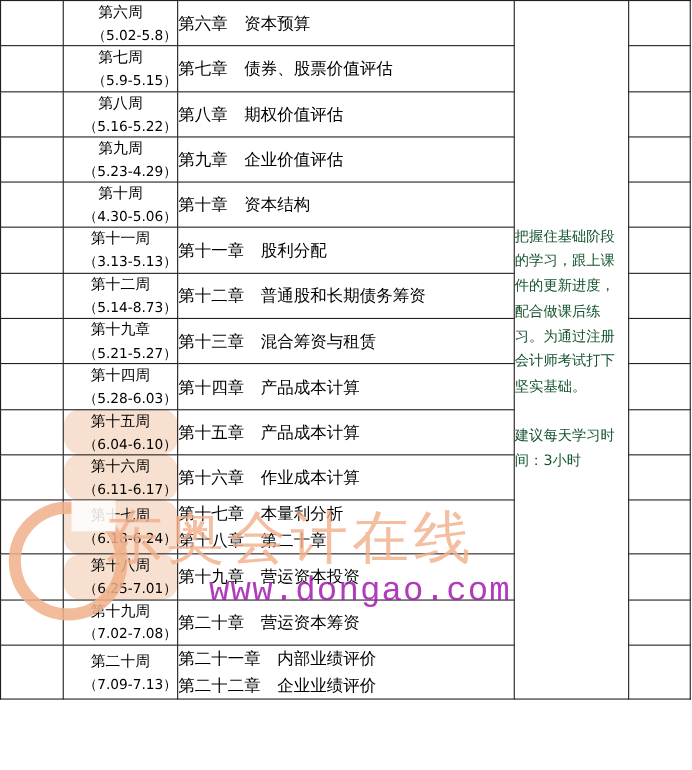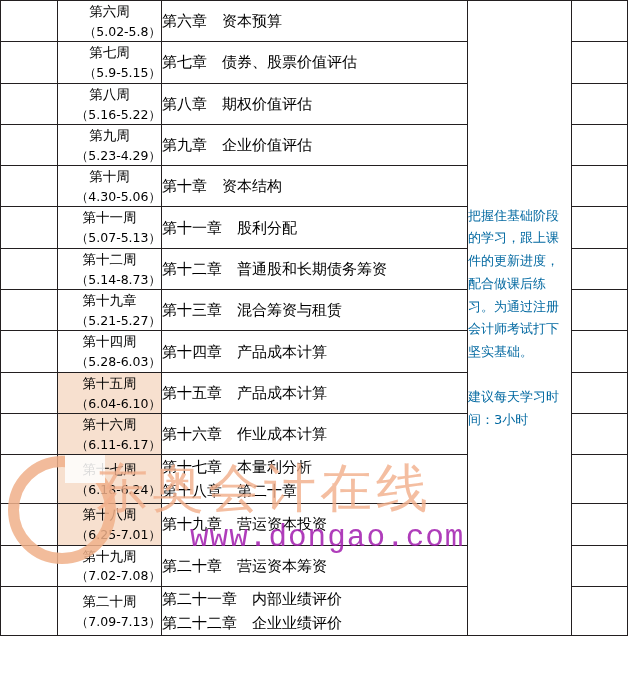--- a/index.html
+++ b/index.html
@@ -103,26 +103,27 @@
     font-size: 15px;
     color: #000;
     padding: 6px 0 6px 10px;
     line-height: 1.6;
     white-space: nowrap;
   }
   .chap-cell .ch-line { display: block; }
 
   .highlight-row .week-cell {
     background: #f7e0cf;
+    border-radius: 15px;
   }
 
   .note-cell {
     font-size: 13px;
     line-height: 1.75;
-    color: #0369a1;
+    color: #14532d;
     padding: 2px 6px 6px 8px;
     vertical-align: top;
     text-align: left;
   }
   .note-cell p { margin: 0; }
   .note-cell .note-strong {
     font-weight: normal;
     margin-top: 22px;
     display: block;
   }
@@ -202,21 +203,21 @@
         </td>
         <td class="chap-cell">
           <span class="ch-line">第十章　资本结构</span>
         </td>
         <td class="empty-cell"></td>
       </tr>
       <tr>
         <td class="empty-cell"></td>
         <td class="week-cell">
           <span class="wk-name">第十一周</span>
-          <span class="wk-date">（5.07-5.13）</span>
+          <span class="wk-date">（3.13-5.13）</span>
         </td>
         <td class="chap-cell">
           <span class="ch-line">第十一章　股利分配</span>
         </td>
         <td class="empty-cell"></td>
       </tr>
       <tr>
         <td class="empty-cell"></td>
         <td class="week-cell">
           <span class="wk-name">第十二周</span>

